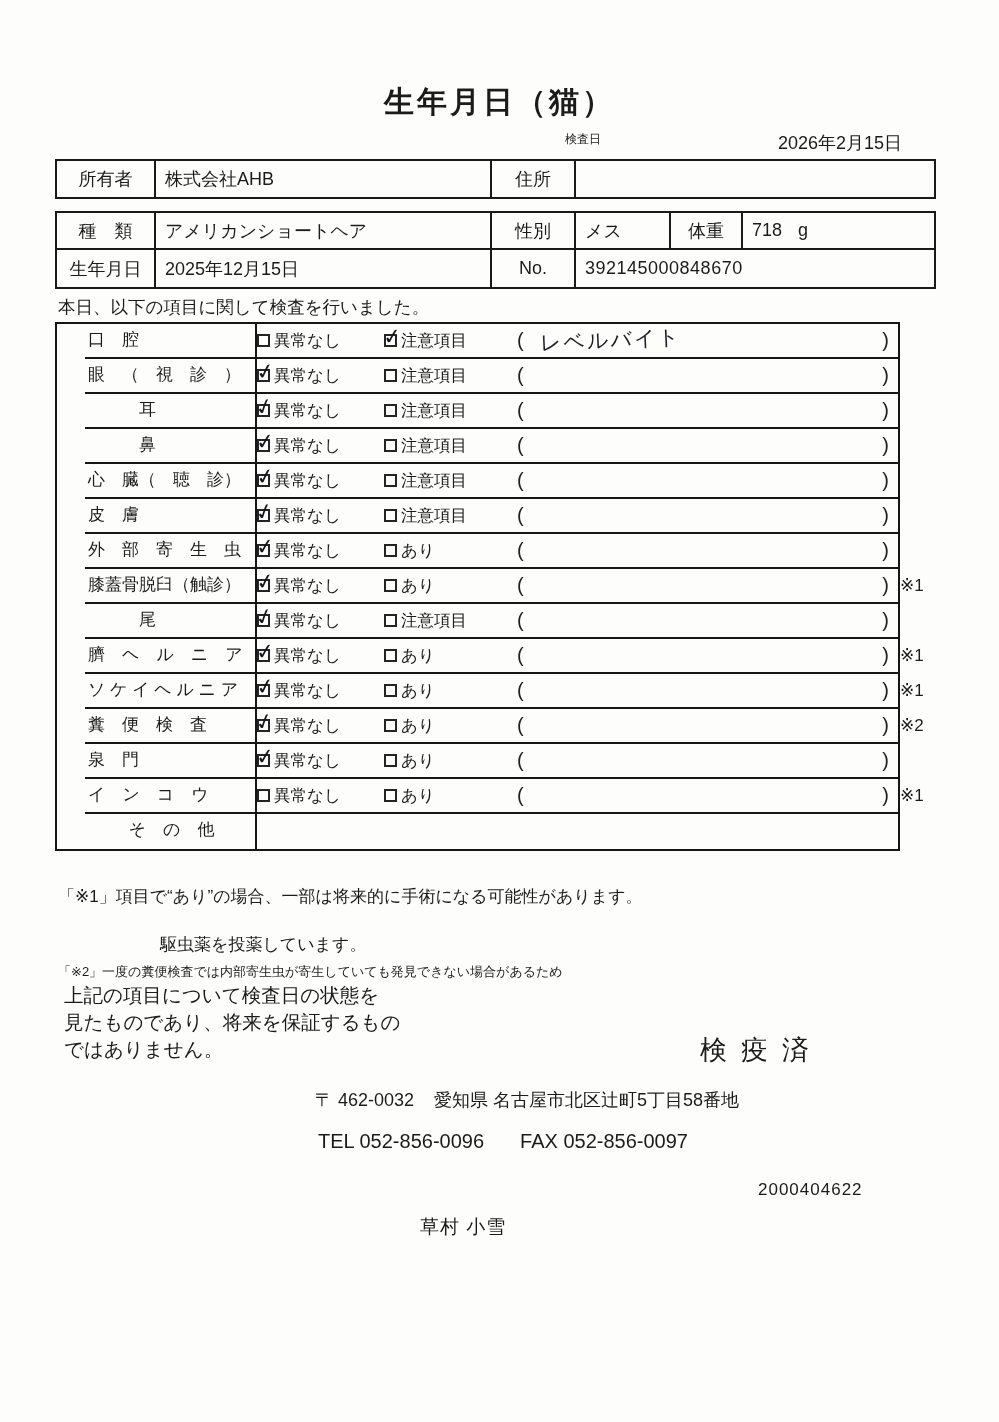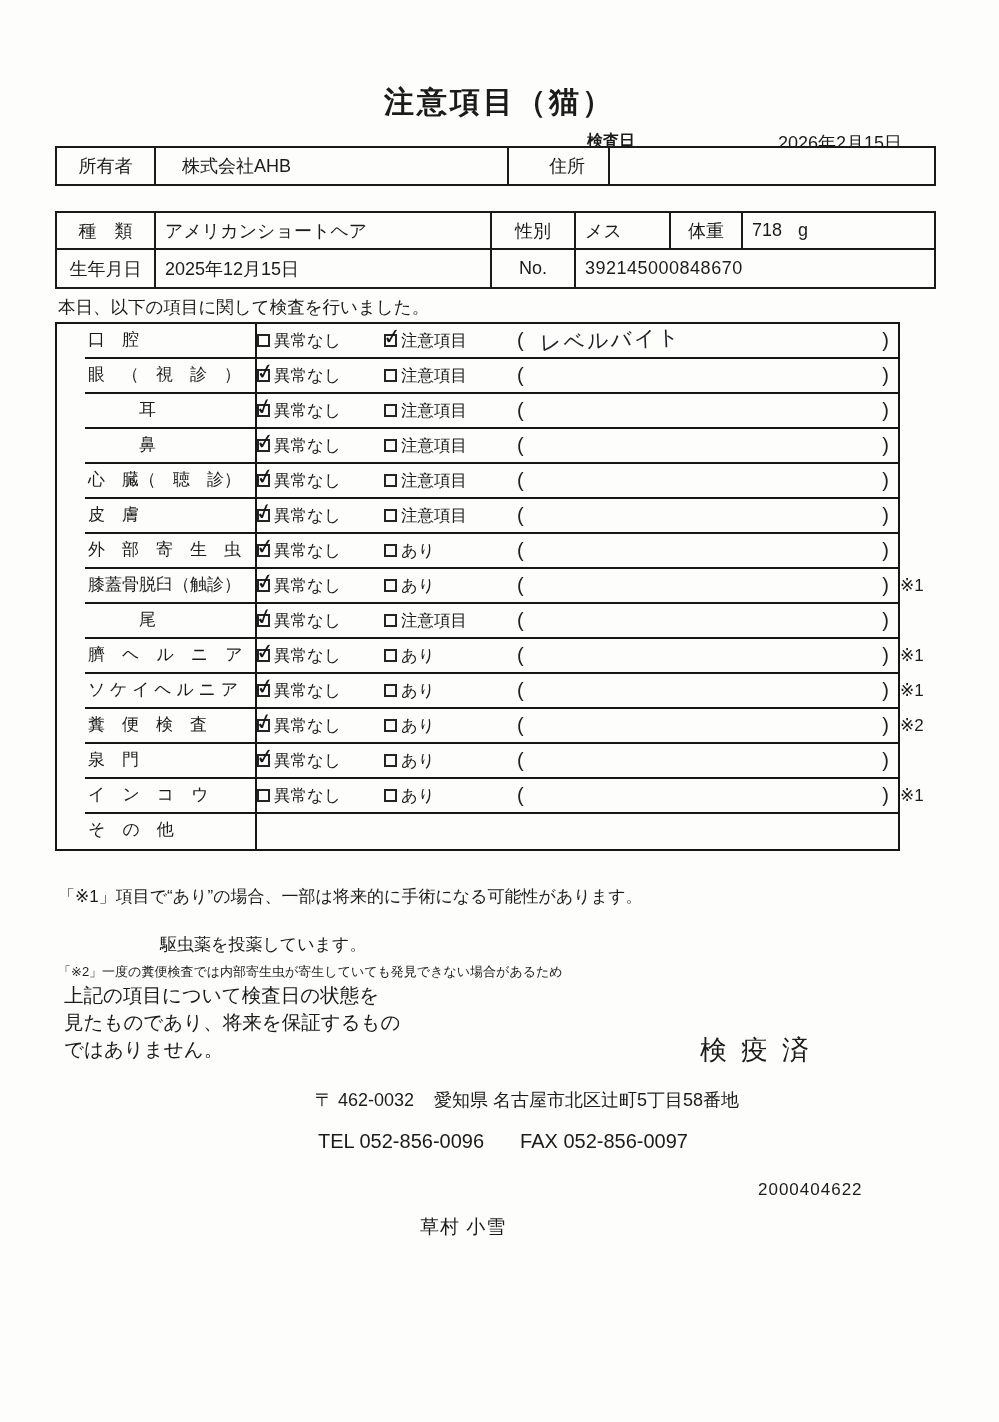--- a/index.html
+++ b/index.html
@@ -3,41 +3,41 @@
 <meta charset="utf-8">
 <style>
   * { margin:0; padding:0; box-sizing:border-box; }
   html,body { background:#e9e9e7; }
   body { font-family:"Liberation Sans","DejaVu Sans",sans-serif; color:#1b1b1b; }
   .sheet { position:relative; width:999px; height:1422px; margin:0 auto; background:#fdfdfb; overflow:hidden; }
 
   .title { position:absolute; top:82px; left:0; width:100%; text-align:center;
            font-size:30px; font-weight:600; letter-spacing:3px; }
 
-  .insp-date-label { position:absolute; top:131px; left:587px; font-size:16px;font-weight:bold; }
+  .insp-date-label { position:absolute; top:131px; left:565px; font-size:12px; }
   .insp-date-value { position:absolute; top:131px; left:778px; font-size:18px; }
 
   
   .t1, .t2 { position:absolute; left:55px; width:881px; border:2px solid #1a1a1a; display:grid; background:#fdfdfb; }
-  .t1 { top:146px; grid-template-columns:99px 336px 84px 1fr; grid-auto-rows:36px;gap:17px; }
+  .t1 { top:159px; grid-template-columns:99px 336px 84px 1fr; grid-auto-rows:36px; }
   .t2 { top:211px; grid-template-columns:99px 336px 84px 95px 72px 1fr; grid-auto-rows:37px; }
   .t1 > div, .t2 > div { display:flex; align-items:center; border-right:2px solid #1a1a1a; font-size:18px; overflow:hidden; }
   .t1 > div.noR, .t2 > div.noR { border-right:none; }
   .t2 > div.bb { border-bottom:2px solid #1a1a1a; }
   .lab { justify-content:center; }
   .val { padding-left:9px; }
   .wtcell { justify-content:flex-start; padding-right:42px; gap:16px; }
   .numcell { grid-column:span 3; font-size:20px; letter-spacing:0.5px; }
 
   .intro { position:absolute; top:295px; left:58px; font-size:17.5px; }
 
   
   .itable { position:absolute; top:322px; left:55px; width:845px; border:2px solid #161616;padding-left:28px; }
   .irow { display:flex; height:35px; border-bottom:2px solid #161616; position:relative; }
-  .irow:last-child { border-bottom:none; }
+  .irow:last-child { border-bottom:none;text-align:center; }
   .ilabel { width:172px; border-right:2px solid #161616; font-size:17px; line-height:31px;
             padding-left:3px; white-space:pre; overflow:hidden; flex:none; }
   .ibody { flex:1; display:flex; align-items:center; font-size:16.5px; position:relative; }
   .opt { width:127px; display:flex; align-items:center; flex:none; }
   .opt.opt2 { width:133px; }
   .cbox { width:13px; height:13px; border:2px solid #242424; display:inline-block; position:relative;
           flex:none; margin-right:4px; background:#fdfdfb; }
   .chk { display:none; position:absolute; left:-3px; top:-12px; font-size:22px; color:#14141c;
          font-family:"DejaVu Sans",sans-serif; transform:rotate(-10deg); pointer-events:none; }
   .cbox.checked .chk { display:block; }
@@ -59,21 +59,21 @@
   .tel-row { position:absolute; top:1130px; left:318px; display:flex; gap:36px; font-size:20px; }
   .clinic { position:absolute; top:1176px; left:313px; font-size:25px; letter-spacing:2px; }
   .examiner { position:absolute; top:1214px; left:420px; font-size:19px; letter-spacing:1px; }
   .serial { position:absolute; top:1180px; left:758px; font-size:17px; letter-spacing:1px; }
 </style>
 </head>
 <body>
 
 <div class="sheet">
 
-  <div class="title">注意項目（猫）</div>
+  <div class="title">生年月日（猫）</div>
 
   <span class="insp-date-label">検査日</span>
   <span class="insp-date-value">2026年2月15日</span>
 
   <div class="t1">
     <div class="lab">所有者</div>
     <div class="val">株式会社AHB</div>
     <div class="lab">住所</div>
   </div>
 

